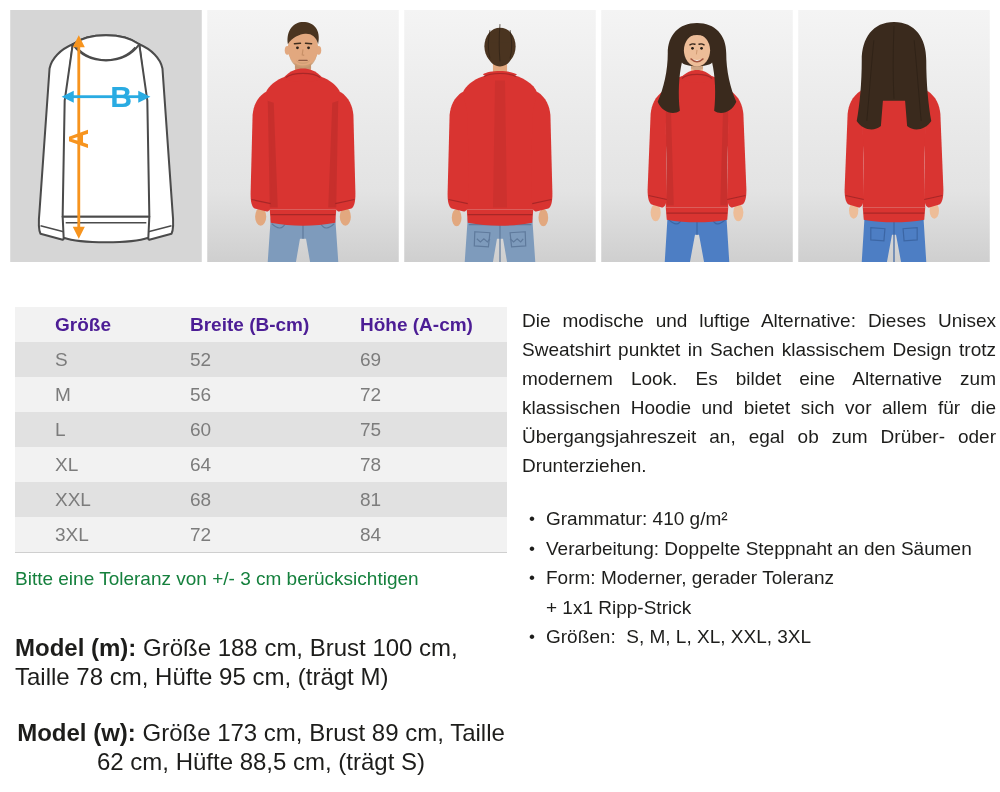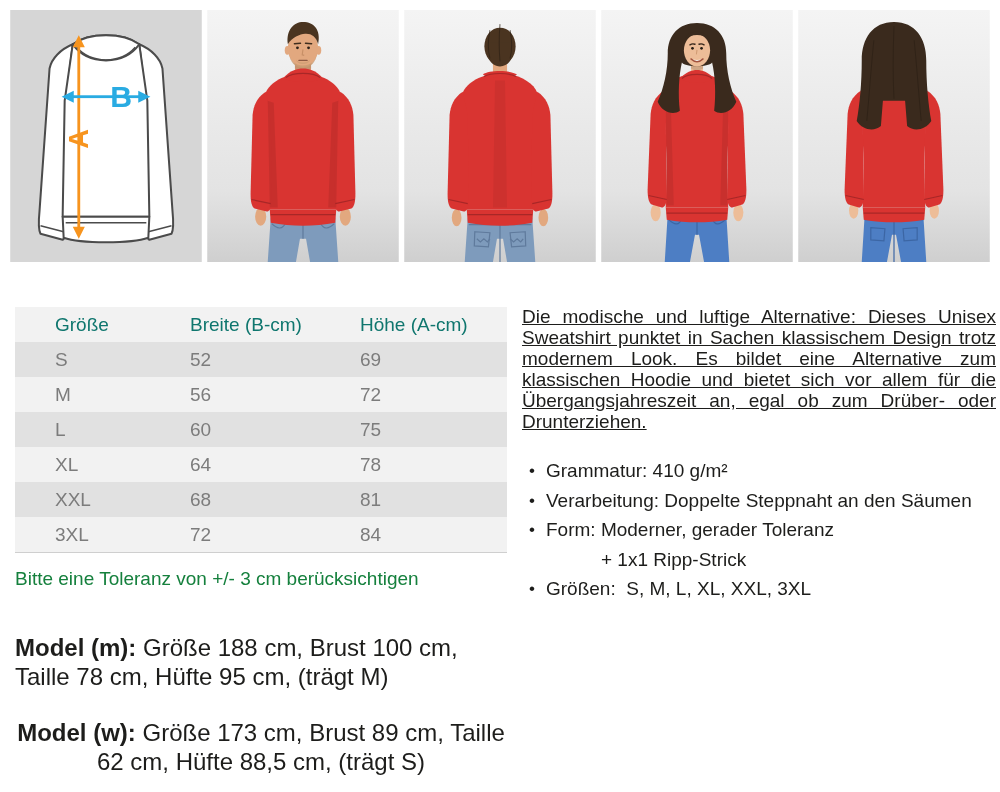--- a/index.html
+++ b/index.html
@@ -7,40 +7,40 @@
     width:1000px;height:792px;position:relative;overflow:hidden;
     background:#ffffff;color:#1d1d1b;
     font-family:"Liberation Sans", sans-serif;
   }
   .gallery{position:absolute;left:10px;top:10px;display:flex;gap:5px;}
   .tile{width:192px;height:252px;margin:0;}
   .tile svg{display:block;width:100%;height:100%;}
 
   .left-col{position:absolute;left:15px;top:307px;width:492px;}
   .size-table{width:100%;border-collapse:collapse;font-size:19px;border-bottom:1px solid #cfcfcf;}
-  .size-table th{font-weight:400;color:#0f766e;}
+  .size-table th{font-weight:700;color:#4c1d95;}
   .size-table td{color:#7c7c7c;}
   .size-table th,.size-table td{height:35px;text-align:left;padding:0;vertical-align:middle;}
   .size-table th:first-child,.size-table td:first-child{padding-left:40px;}
   .size-table thead tr{background:#f2f2f2;}
   .size-table tbody tr:nth-child(odd){background:#e1e1e1;}
   .size-table tbody tr:nth-child(even){background:#f2f2f2;}
   .col-size{width:175px;} .col-breite{width:170px;}
 
   .tolerance{margin:15px 0 0 0;font-size:19px;color:#15803d;}
   .model-block{margin:43px 0 0 0;font-size:24px;line-height:29px;}
   .model-block + .model-block{margin-top:27px;text-align:center;}
   .model-label{font-weight:700;}
 
   .right-col{position:absolute;left:522px;top:306px;width:474px;font-size:19px;color:#1d1d1b;}
-  .desc{margin:0;line-height:21px;text-align:justify;text-decoration:underline;}
+  .desc{margin:0;line-height:29px;text-align:justify;}
   .specs{list-style:none;margin:24px 0 0 0;padding:0;line-height:29.5px;}
   .specs li{padding-left:24px;position:relative;}
   .specs li::before{content:"\2022";position:absolute;left:7px;top:0;font-size:17px;color:#1d1d1b;}
-  .spec-sub{margin-left:55px;}
+  .spec-sub{}
   .spec-text,.spec-sub{white-space:pre-wrap;}
 </style>
 </head>
 <body>
 
 <div class="page">
 
   <div class="gallery">
 
     <figure class="tile">

